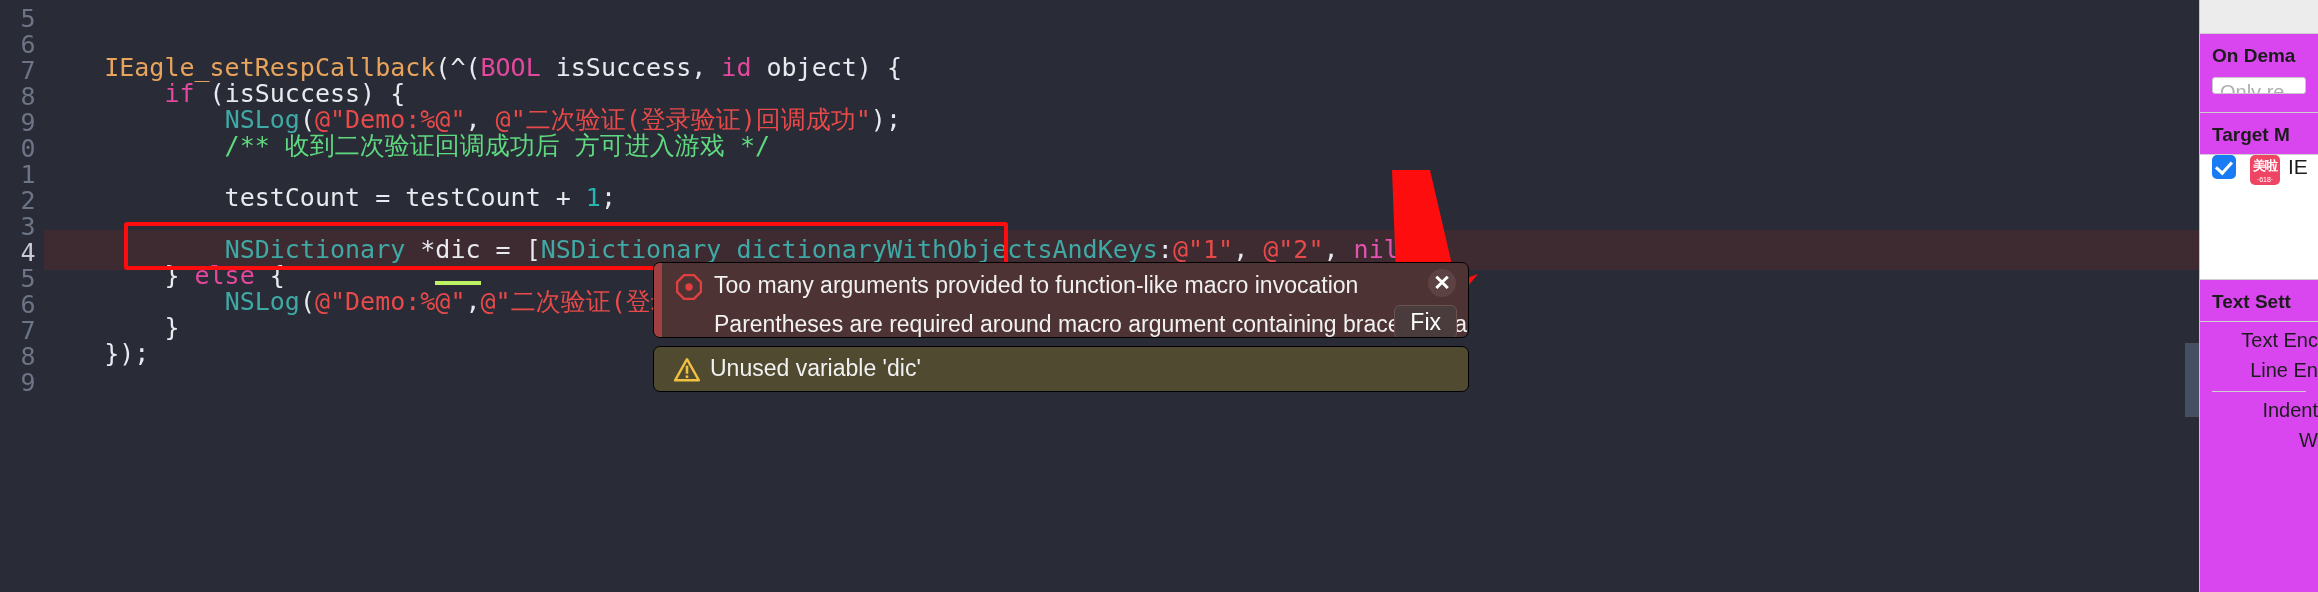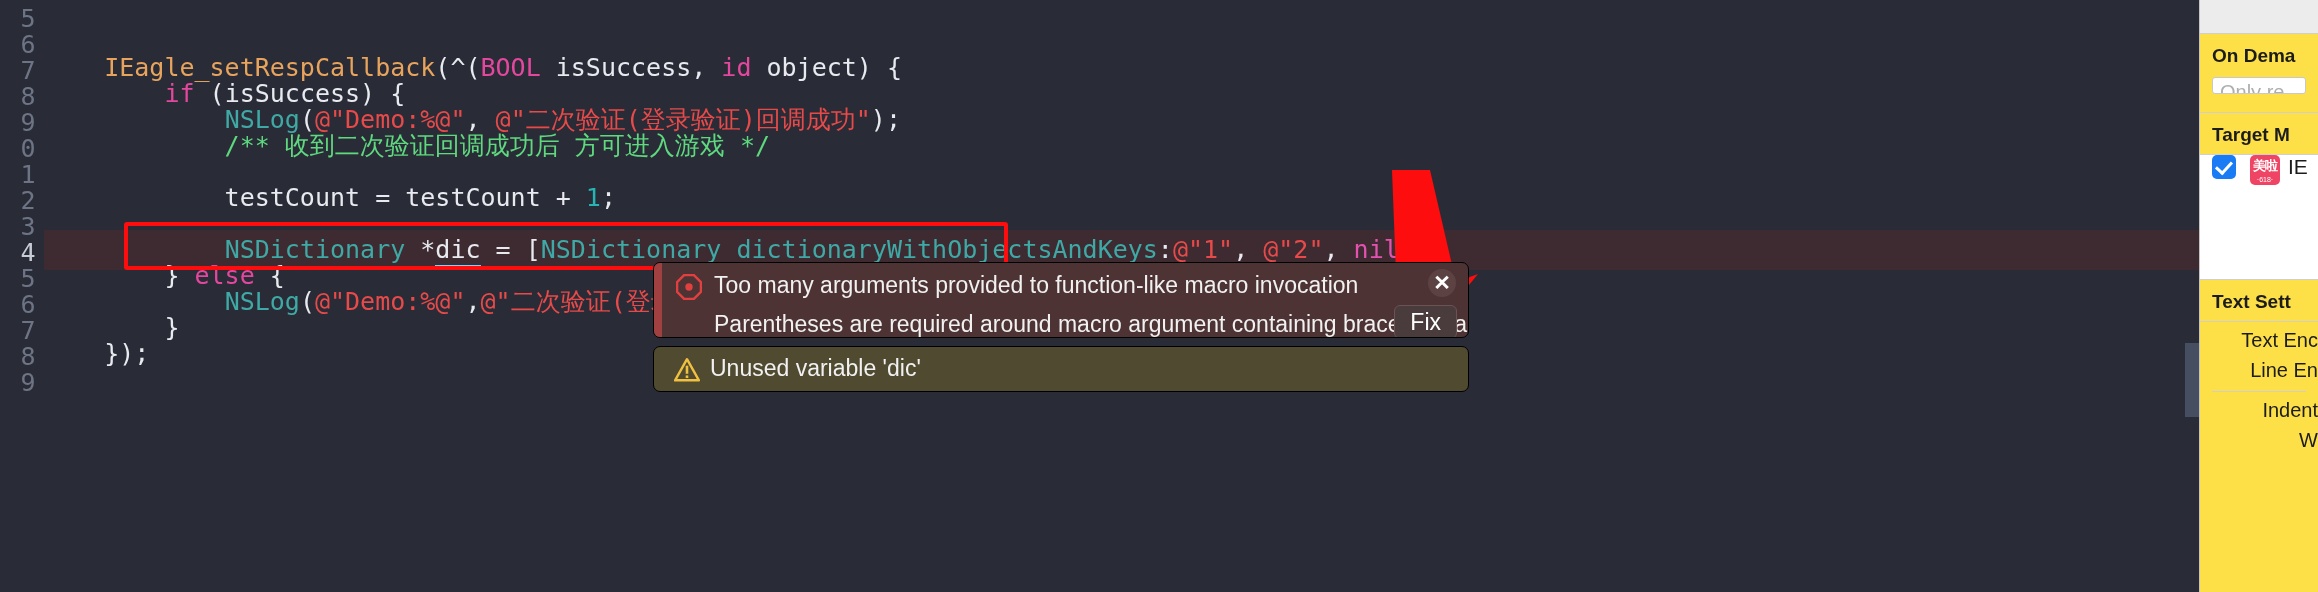--- a/index.html
+++ b/index.html
@@ -54,22 +54,22 @@
   .t-fn   { color: #e8a45c; }
   .t-kw   { color: #e4479e; }
   .t-type { color: #3fa9a6; }
   .t-str  { color: #e84a4a; }
   .t-num  { color: #25b5b5; }
   .t-pl   { color: #e8eaf0; }
   .t-call { color: #3fa9a6; }
   .t-nil  { color: #e452b0; }
 
   .spellmark {
-    border-bottom: 4px solid #7dd3fc;
-    padding-bottom: 1px;
+    border-bottom: 4px solid #bef264;
+    padding-bottom: 17px;
   }
 
   
   .annot-box {
     position: absolute;
     left: 124px; top: 222px;
     width: 884px; height: 48px;
     border: 4px solid #fd0d0d;
     border-radius: 3px;
     z-index: 40;
@@ -157,21 +157,21 @@
   .issue.warning .stripe { background: #b8922a; }
   .warn-body { position: relative; flex: 1 1 auto; height: 100%; }
   .warn-body .iss-icon { top: 10px; left: 12px; }
   .warn-body .iss-msg { left: 48px; top: 8px; }
 
   
   .inspector {
     position: absolute;
     left: 2199px; top: 0;
     width: 119px; height: 592px;
-    background: #fde047;
+    background: #d946ef;
     border-left: 1px solid #c4c4c4;
     overflow: hidden;
     color: #1c1c1c;
   }
   .insp-top { height: 33px; background: #ececec; }
   .insp-sep { height: 1px; background: #cfcfcf; }
   .insp-sec-title {
     font-size: 19px; font-weight: bold;
     padding: 11px 0 8px 12px;
     white-space: nowrap;

